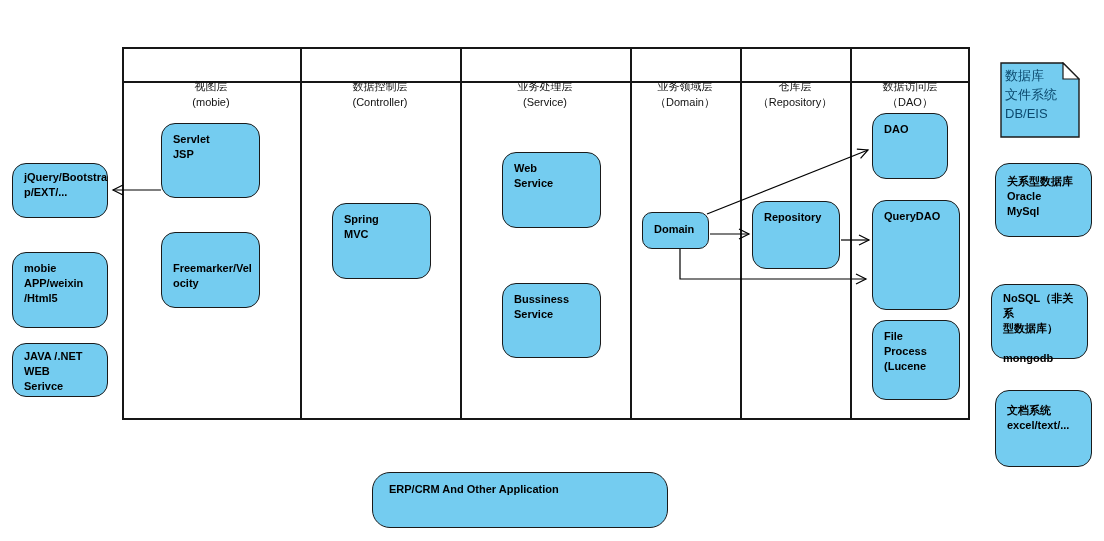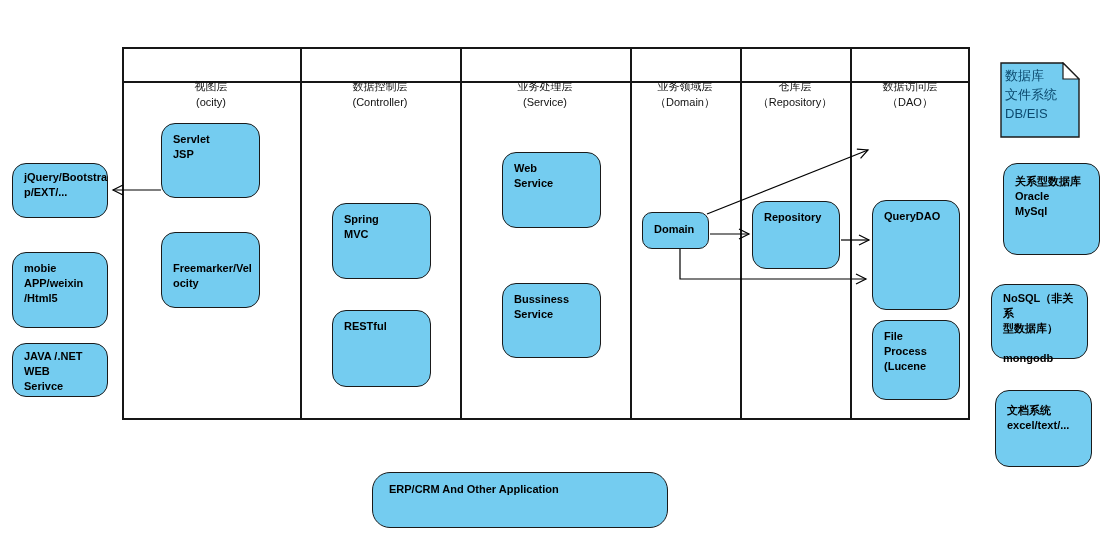--- a/index.html
+++ b/index.html
@@ -34,21 +34,21 @@
   <div class="tborder" style="left:122px; top:47px; width:848px; height:373px;"></div>
   <div class="hline" style="left:122px; top:81px; width:848px;"></div>
   <div class="vline" style="left:300px; top:47px; height:373px;"></div>
   <div class="vline" style="left:460px; top:47px; height:373px;"></div>
   <div class="vline" style="left:630px; top:47px; height:373px;"></div>
   <div class="vline" style="left:740px; top:47px; height:373px;"></div>
   <div class="vline" style="left:850px; top:47px; height:373px;"></div>
 
   <div class="hdr" style="left:122px; top:50px; width:178px;">
     <div>视图层</div>
-    <div>(ocity)</div>
+    <div>(mobie)</div>
   </div>
   <div class="hdr" style="left:300px; top:50px; width:160px;">
     <div>数据控制层</div>
     <div>(Controller)</div>
   </div>
   <div class="hdr" style="left:460px; top:50px; width:170px;">
     <div>业务处理层</div>
     <div>(Service)</div>
   </div>
   <div class="hdr" style="left:630px; top:50px; width:110px;">
@@ -73,45 +73,45 @@
 WEB
 Serivce</div>
 
   <div class="node" style="left:161px; top:123px; width:99px; height:75px;">Servlet
 JSP</div>
   <div class="node" style="left:161px; top:232px; width:99px; height:76px; padding-top:28px;">Freemarker/Vel
 ocity</div>
 
   <div class="node" style="left:332px; top:203px; width:99px; height:76px;">Spring
 MVC</div>
-  <div class="node" style="left:332px; top:310px; width:99px; height:77px;">RESTful</div>
 
   <div class="node" style="left:502px; top:152px; width:99px; height:76px;">Web
 Service</div>
   <div class="node" style="left:502px; top:283px; width:99px; height:75px;">Bussiness
 Service</div>
 
   <div class="node r10" style="left:642px; top:212px; width:67px; height:37px; padding-top:9px;">Domain</div>
   <div class="node" style="left:752px; top:201px; width:88px; height:68px;">Repository</div>
 
+  <div class="node" style="left:872px; top:113px; width:76px; height:66px;">DAO</div>
   <div class="node" style="left:872px; top:200px; width:88px; height:110px;">QueryDAO</div>
   <div class="node" style="left:872px; top:320px; width:88px; height:80px;">File
 Process
 (Lucene</div>
 
   <div class="doc-shape" style="left:1000px; top:62px; width:80px; height:76px;">
     <svg width="80" height="76">
       <path d="M1,1 L63,1 L79,17 L79,75 L1,75 Z" fill="#74CCF0" stroke="#1a1a1a" stroke-width="1.4"></path>
       <path d="M63,1 L63,17 L79,17 Z" fill="#ffffff" stroke="#1a1a1a" stroke-width="1.2"></path>
     </svg>
     <div class="doc-label">数据库
 文件系统
 DB/EIS</div>
   </div>
-  <div class="node" style="left:995px; top:163px; width:97px; height:92px; padding-top:10px;margin-left:8px;">关系型数据库
+  <div class="node" style="left:995px; top:163px; width:97px; height:74px; padding-top:10px;">关系型数据库
 Oracle
 MySql</div>
   <div class="node" style="left:991px; top:284px; width:97px; height:75px; padding-top:6px;">NoSQL（非关系
 型数据库）
 
 mongodb</div>
   <div class="node" style="left:995px; top:390px; width:97px; height:77px; padding-top:12px;">文档系统
 excel/text/...</div>
 
   <div class="node r18" style="left:372px; top:472px; width:296px; height:56px;">ERP/CRM And Other Application</div>

